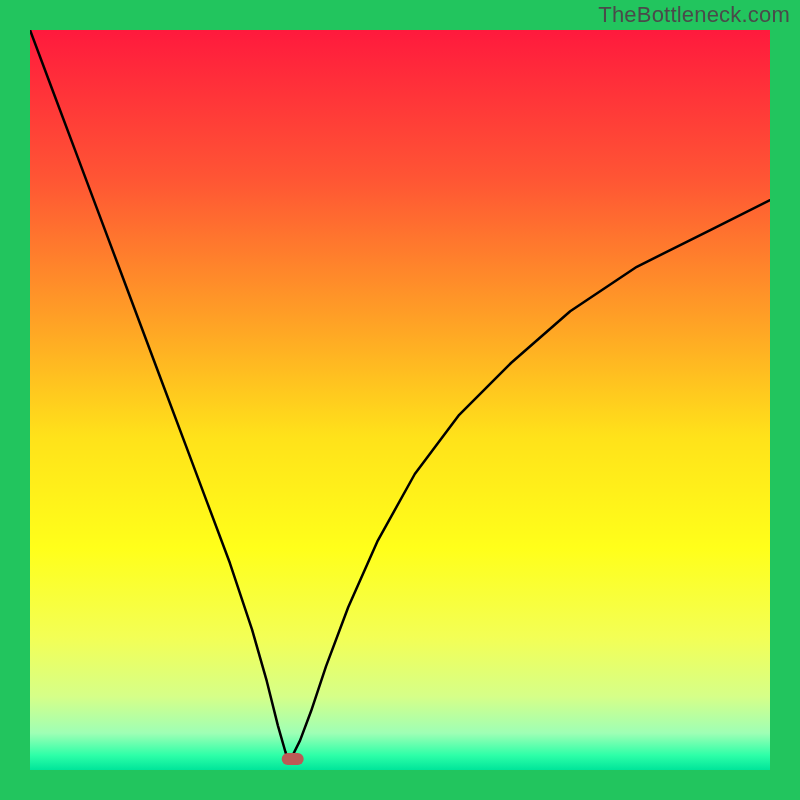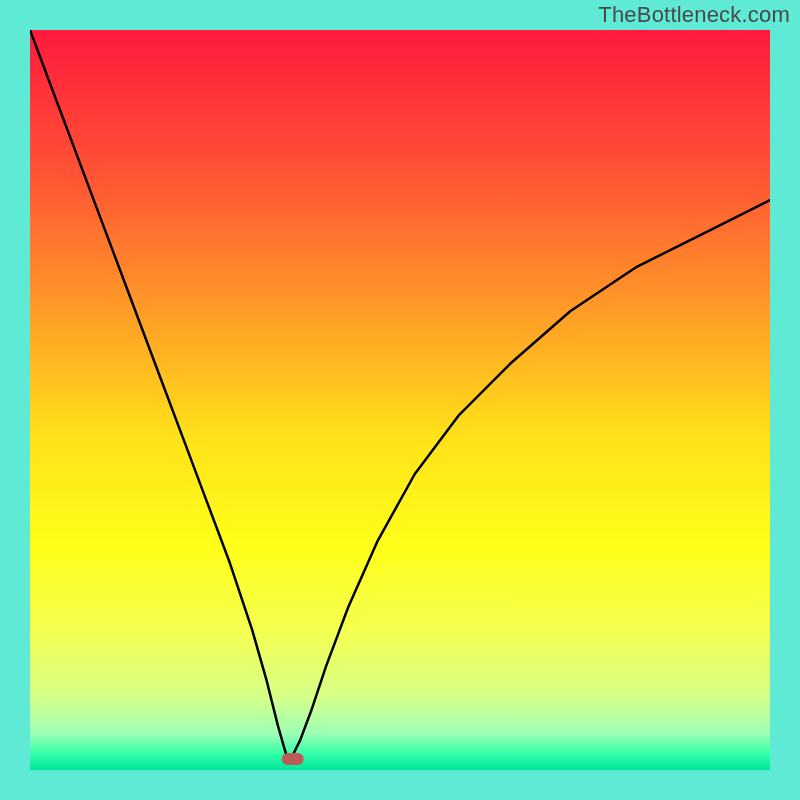--- a/index.html
+++ b/index.html
@@ -8,21 +8,21 @@
     width: 800px;
     height: 800px;
     overflow: hidden;
     background: #000;
     font-family: Arial, Helvetica, sans-serif;
   }
   .outer {
     position: relative;
     width: 800px;
     height: 800px;
-    background: #5eead4;
+    background: #22c55e;
   }
   .watermark {
     position: absolute;
     top: 2px;
     right: 10px;
     color: #4a4a4a;
     font-size: 22px;
     font-weight: 500;
     letter-spacing: 0.2px;
     z-index: 10;

